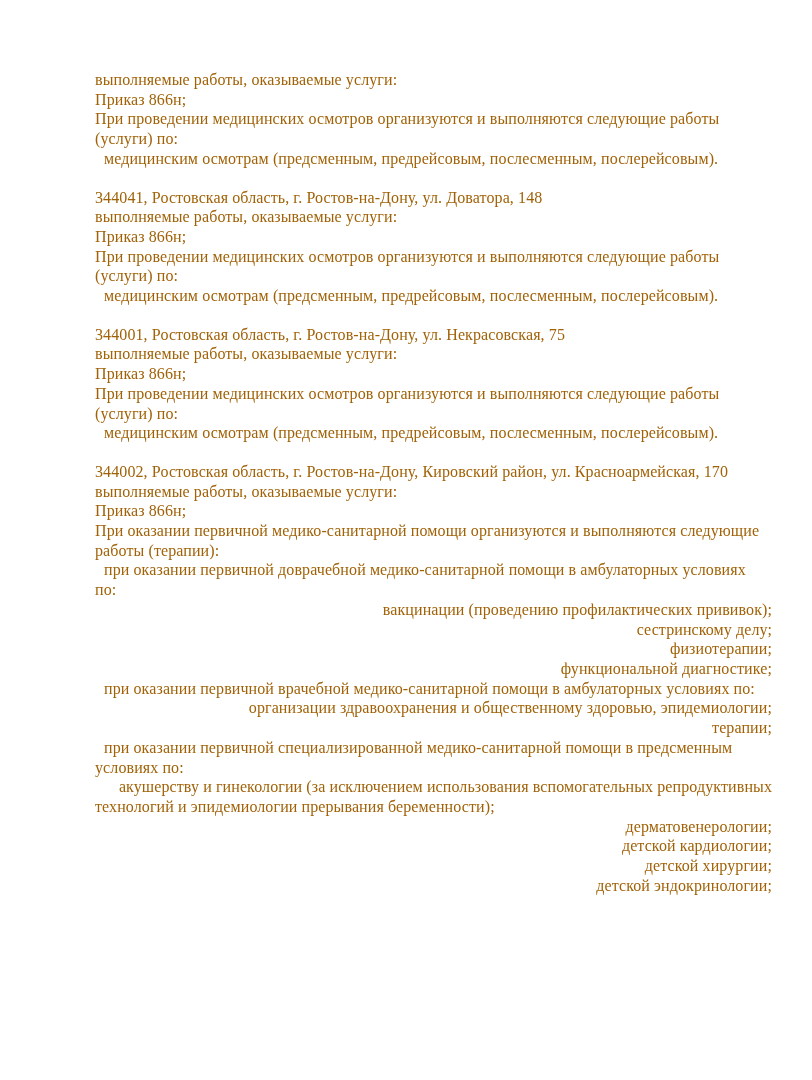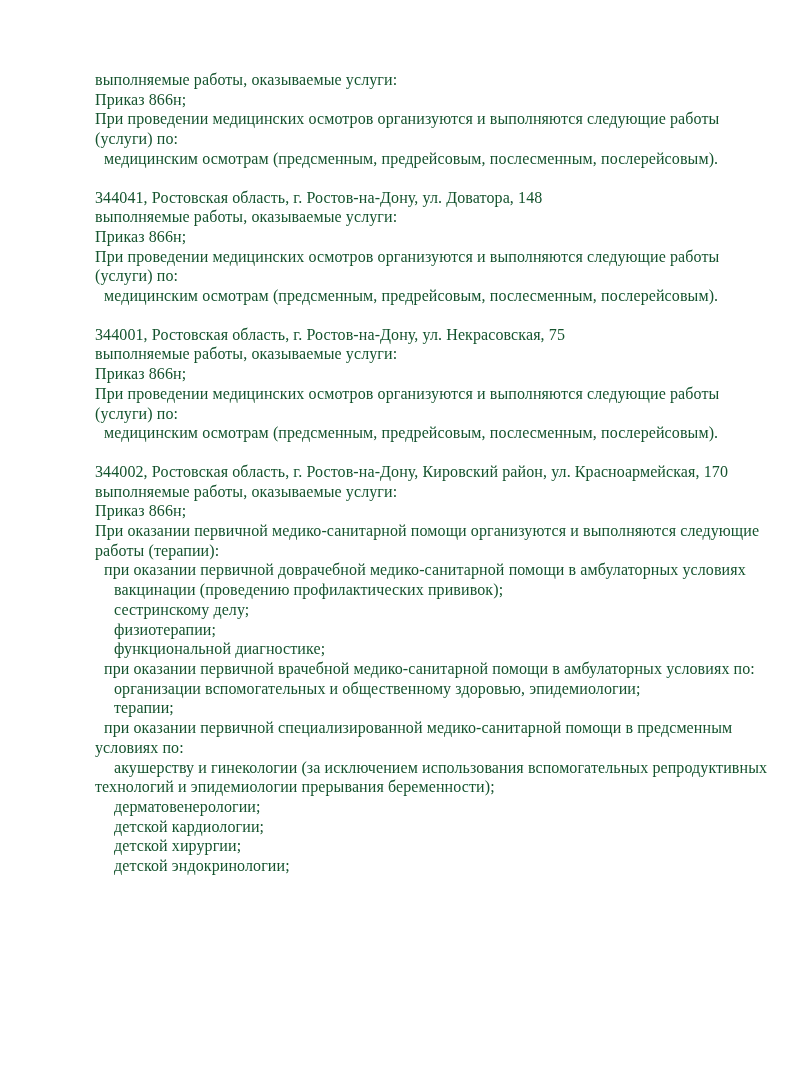--- a/index.html
+++ b/index.html
@@ -12,34 +12,34 @@
     height: 1080px;
     overflow: hidden;
     font-family: "Liberation Serif", "DejaVu Serif", serif;
   }
   .page {
     box-sizing: border-box;
     width: 812px;
     height: 872px;
     padding: 70px 40px 1px 95px;
     background: #ffffff;
-    color: #14532d;
+    color: #a16207;
   }
   .block {
     margin: 0 0 19px 0;
   }
   .line {
     font-size: 16px;
     line-height: 19.7px;
     white-space: pre;
     letter-spacing: 0.1px;
   }
   .indent-0 { padding-left: 0; }
   .indent-1 { padding-left: 9px; }
-  .indent-2 { padding-left: 19px; }
+  .indent-2 { padding-left: 19px; text-align: right; }
 </style>
 </head>
 <body>
 
 <div class="page">
   <div id="doc">
       <div class="block">
         <div class="line indent-0">выполняемые работы, оказываемые услуги:</div>
         <div class="line indent-0">Приказ 866н;</div>
         <div class="line indent-0">При проведении медицинских осмотров организуются и выполняются следующие работы</div>
@@ -62,26 +62,27 @@
         <div class="line indent-0">(услуги) по:</div>
         <div class="line indent-1">медицинским осмотрам (предсменным, предрейсовым, послесменным, послерейсовым).</div>
       </div>
       <div class="block">
         <div class="line indent-0">344002, Ростовская область, г. Ростов-на-Дону, Кировский район, ул. Красноармейская, 170</div>
         <div class="line indent-0">выполняемые работы, оказываемые услуги:</div>
         <div class="line indent-0">Приказ 866н;</div>
         <div class="line indent-0">При оказании первичной медико-санитарной помощи организуются и выполняются следующие</div>
         <div class="line indent-0">работы (терапии):</div>
         <div class="line indent-1">при оказании первичной доврачебной медико-санитарной помощи в амбулаторных условиях</div>
+        <div class="line indent-0">по:</div>
         <div class="line indent-2">вакцинации (проведению профилактических прививок);</div>
         <div class="line indent-2">сестринскому делу;</div>
         <div class="line indent-2">физиотерапии;</div>
         <div class="line indent-2">функциональной диагностике;</div>
         <div class="line indent-1">при оказании первичной врачебной медико-санитарной помощи в амбулаторных условиях по:</div>
-        <div class="line indent-2">организации вспомогательных и общественному здоровью, эпидемиологии;</div>
+        <div class="line indent-2">организации здравоохранения и общественному здоровью, эпидемиологии;</div>
         <div class="line indent-2">терапии;</div>
         <div class="line indent-1">при оказании первичной специализированной медико-санитарной помощи в предсменным</div>
         <div class="line indent-0">условиях по:</div>
         <div class="line indent-2">акушерству и гинекологии (за исключением использования вспомогательных репродуктивных</div>
         <div class="line indent-0">технологий и эпидемиологии прерывания беременности);</div>
         <div class="line indent-2">дерматовенерологии;</div>
         <div class="line indent-2">детской кардиологии;</div>
         <div class="line indent-2">детской хирургии;</div>
         <div class="line indent-2">детской эндокринологии;</div>
       </div>

